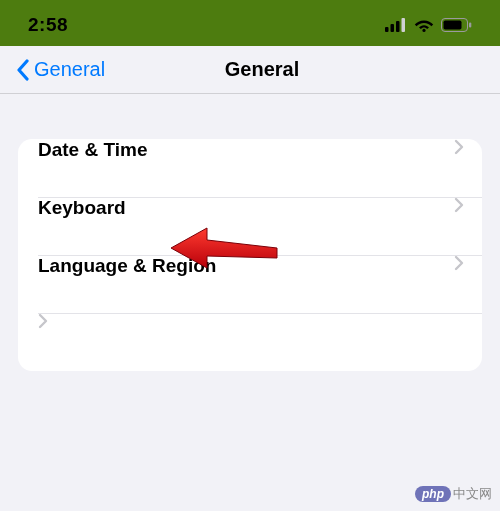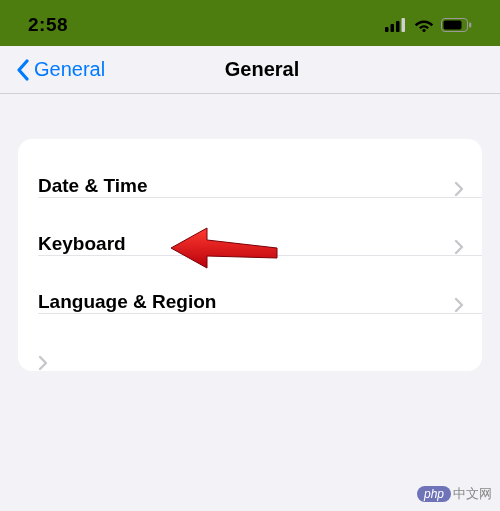--- a/index.html
+++ b/index.html
@@ -63,21 +63,21 @@
     .content {
       padding: 45px 18px 0 18px;
     }
     .list {
       background: #fff;
       border-radius: 14px;
       overflow: hidden;
     }
     .row {
       display: flex;
-      align-items: flex-end;
+      align-items: flex-start;
       justify-content: space-between;
       height: 58px;
       padding: 0 18px 0 20px;
       cursor: pointer;
       position: relative;
     }
     .row + .row::before {
       content: "";
       position: absolute;
       top: 0;
@@ -113,21 +113,21 @@
       display: flex;
       align-items: center;
       gap: 2px;
       font-size: 13px;
       color: #888;
     }
     .php-badge {
       background: #6f73b8;
       color: #fff;
       font-style: italic;
-      font-weight: 400;
+      font-weight: 700;
       font-size: 12px;
       border-radius: 10px;
       padding: 1px 7px;
       text-align: center;
     }
   </style>
 </head>
 <body>
 
 <div class="status-bar">

